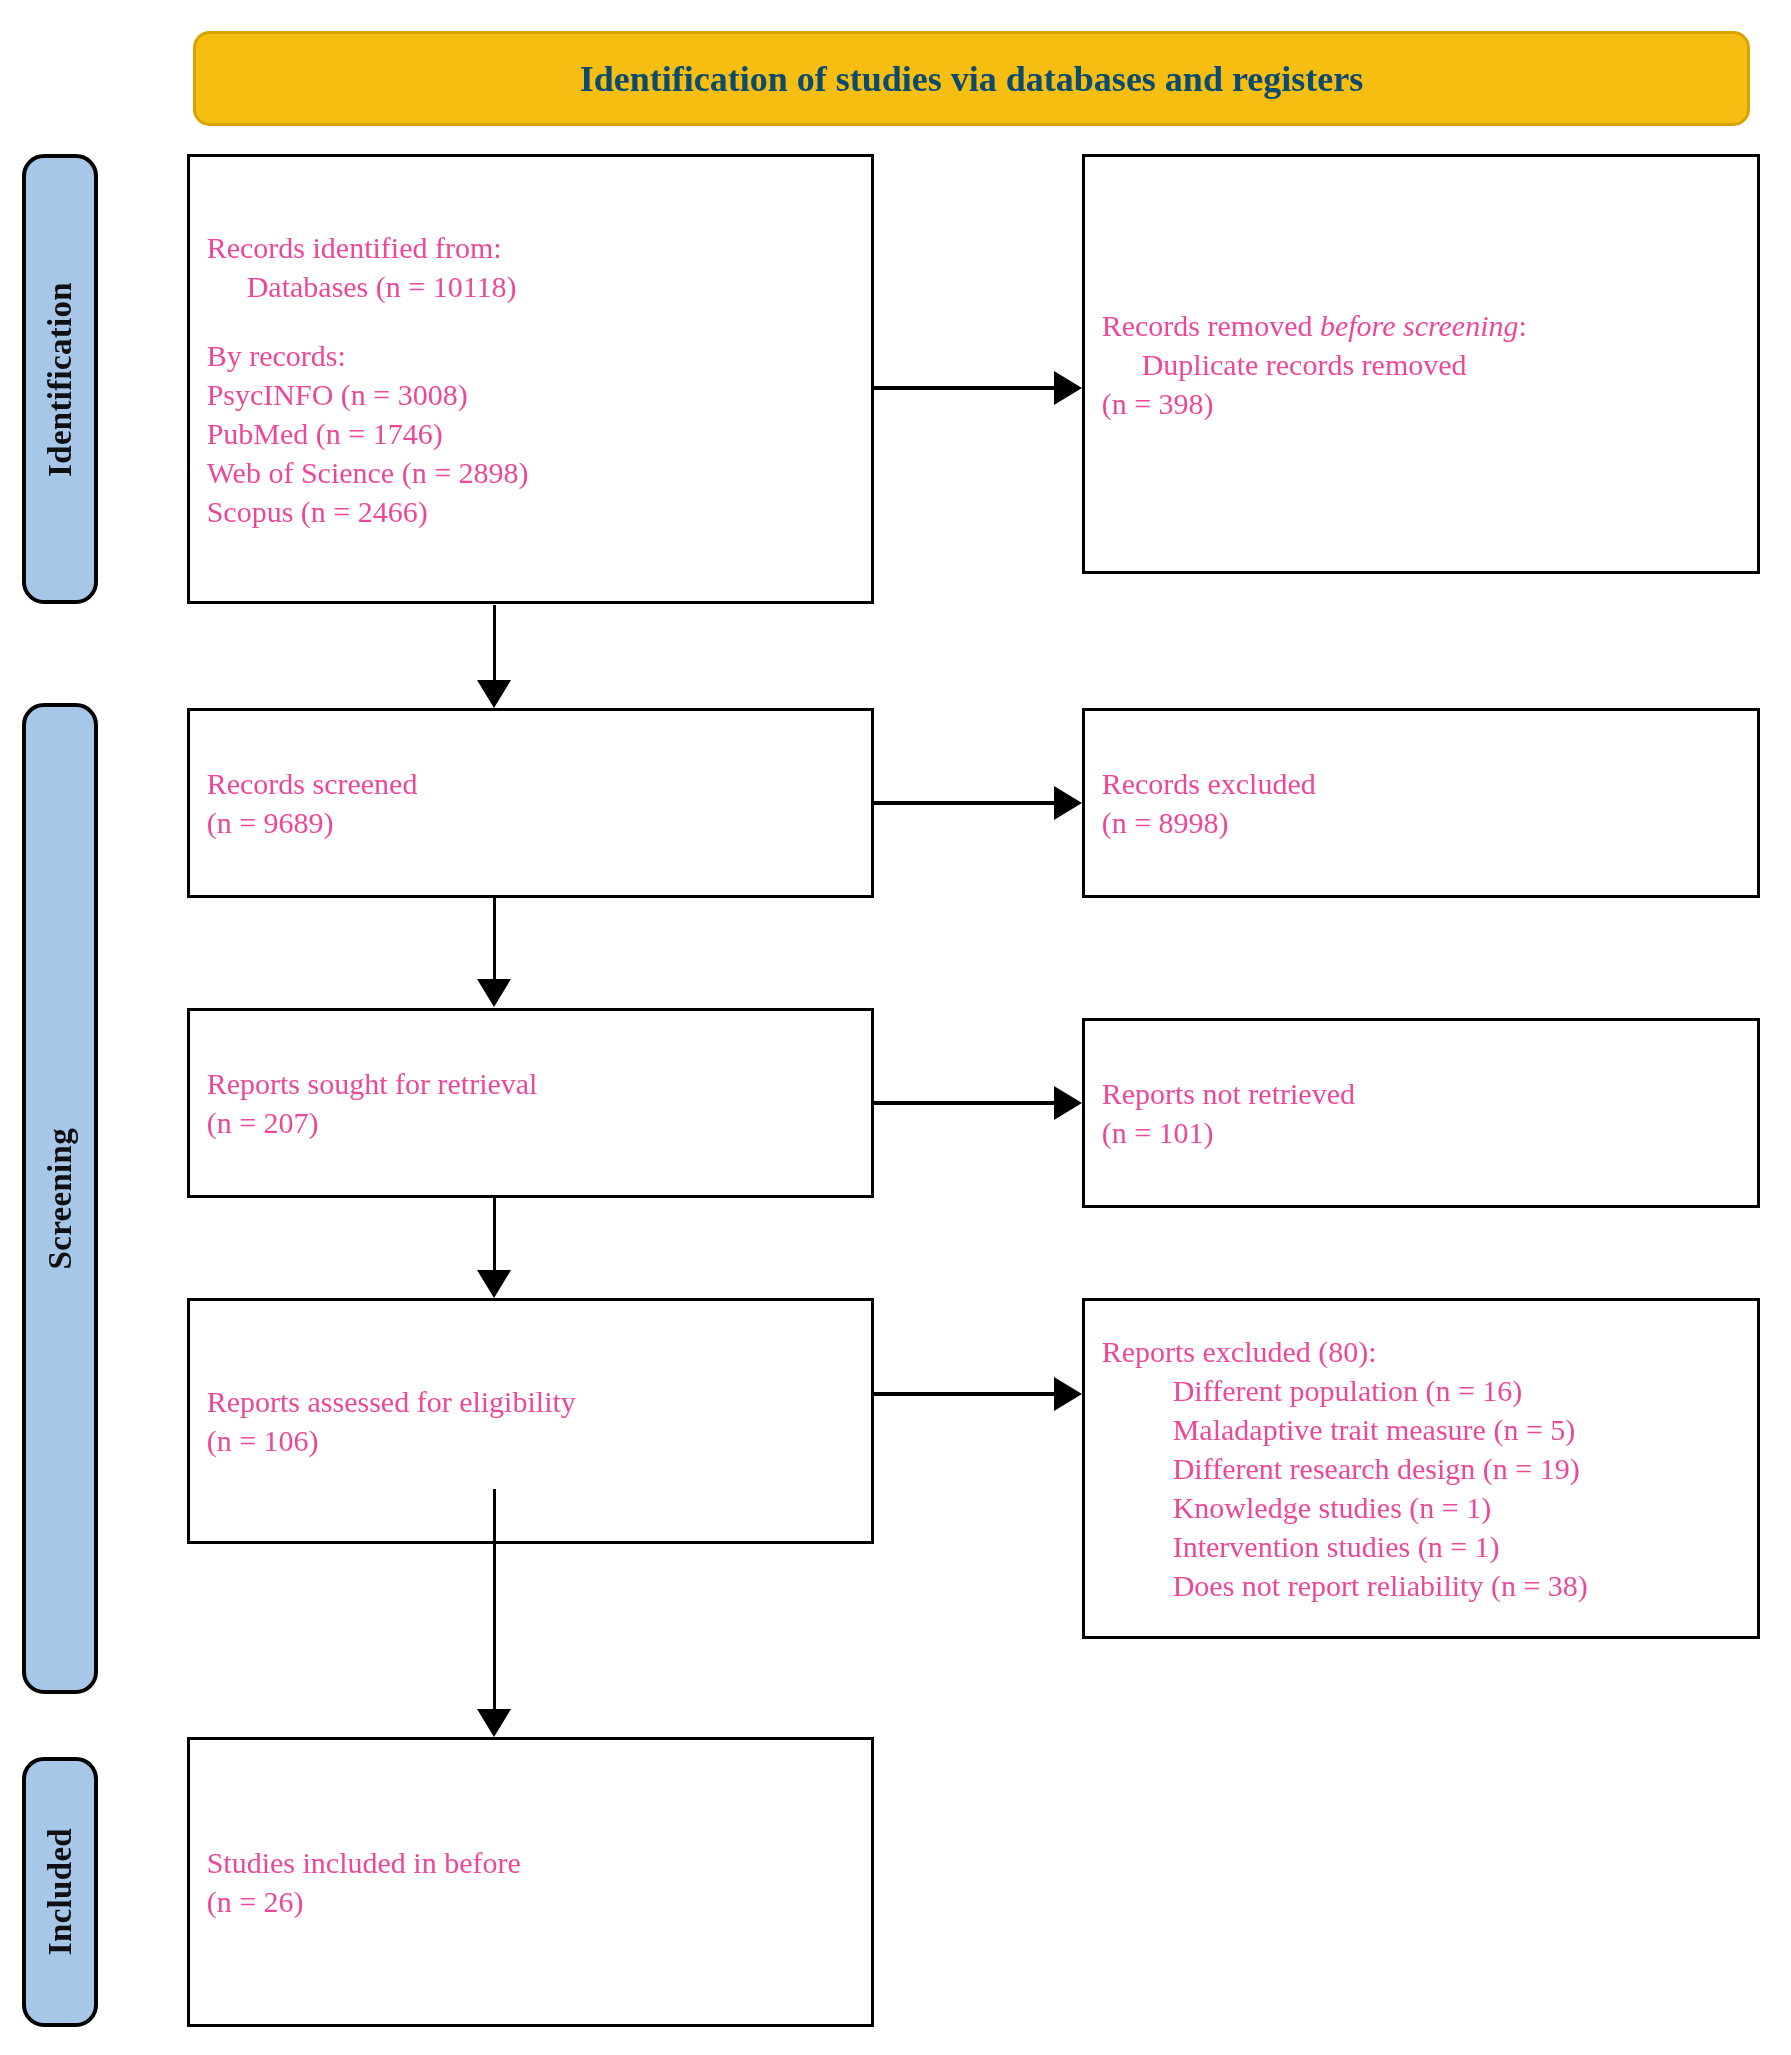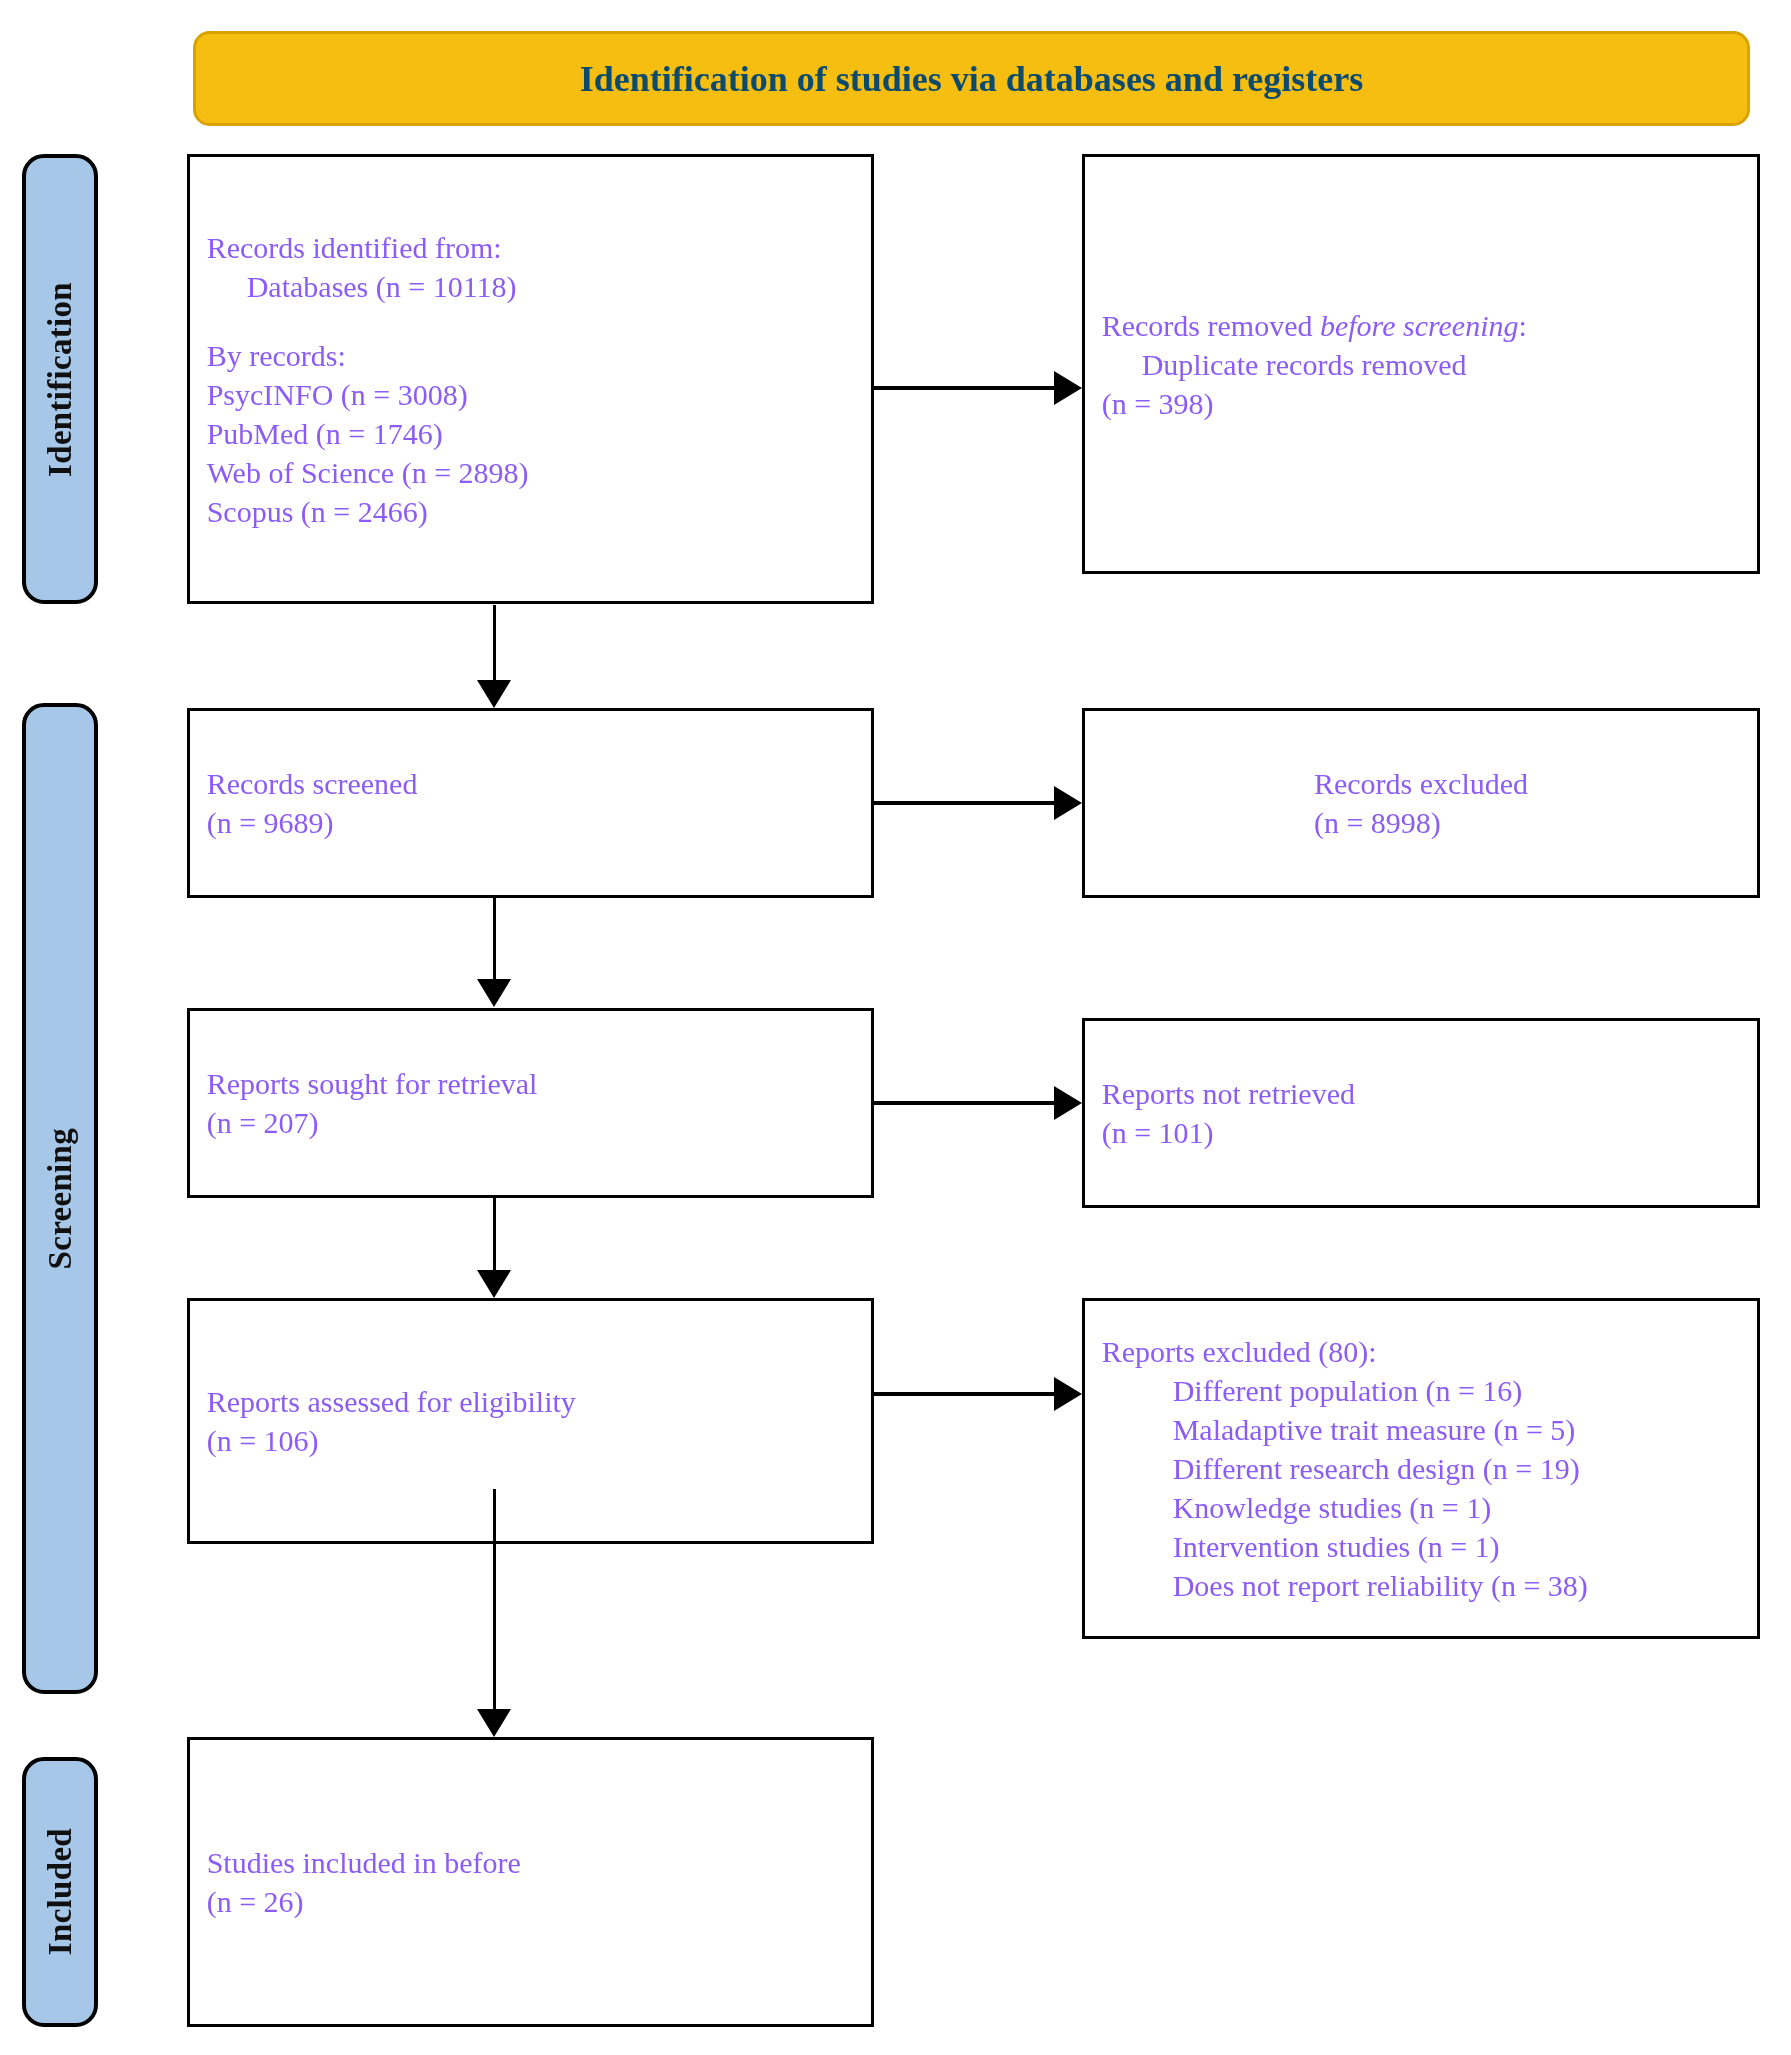--- a/index.html
+++ b/index.html
@@ -66,21 +66,21 @@
     display: flex;
     flex-direction: column;
     justify-content: center;
   }
   .box-inner {
     padding: 0 16.7px;
   }
   .line {
     font-size: 30px;
     line-height: 1.30;
-    color: #8b5cf6;
+    color: #ec4899;
     white-space: pre;
   }
   .line.indent-1 { padding-left: 40px; }
   .line.indent-2 { padding-left: 71px; }
   .line.blank { height: 30px; }
   .ital { font-style: italic; }
 
   
   .v-arrow, .h-arrow {
     position: absolute;
@@ -181,21 +181,21 @@
       <div class="line">Records screened</div>
       <div class="line">(n = 9689)</div>
     </div>
   </div>
 
   <div class="h-arrow" style="left:874px; top:785px; width:208px; height:36px;">
     <div class="shaft" style="width:188px;"></div>
     <div class="head"></div>
   </div>
 
-  <div class="box" style="left:1082px; top:708px; width:678px; height:190px;align-items:center;">
+  <div class="box" style="left:1082px; top:708px; width:678px; height:190px;">
     <div class="box-inner">
       <div class="line">Records excluded</div>
       <div class="line">(n = 8998)</div>
     </div>
   </div>
 
   <div class="v-arrow" style="left:477px; top:898px; width:35px; height:109px;">
     <div class="shaft" style="height:81px;"></div>
     <div class="head"></div>
   </div>

